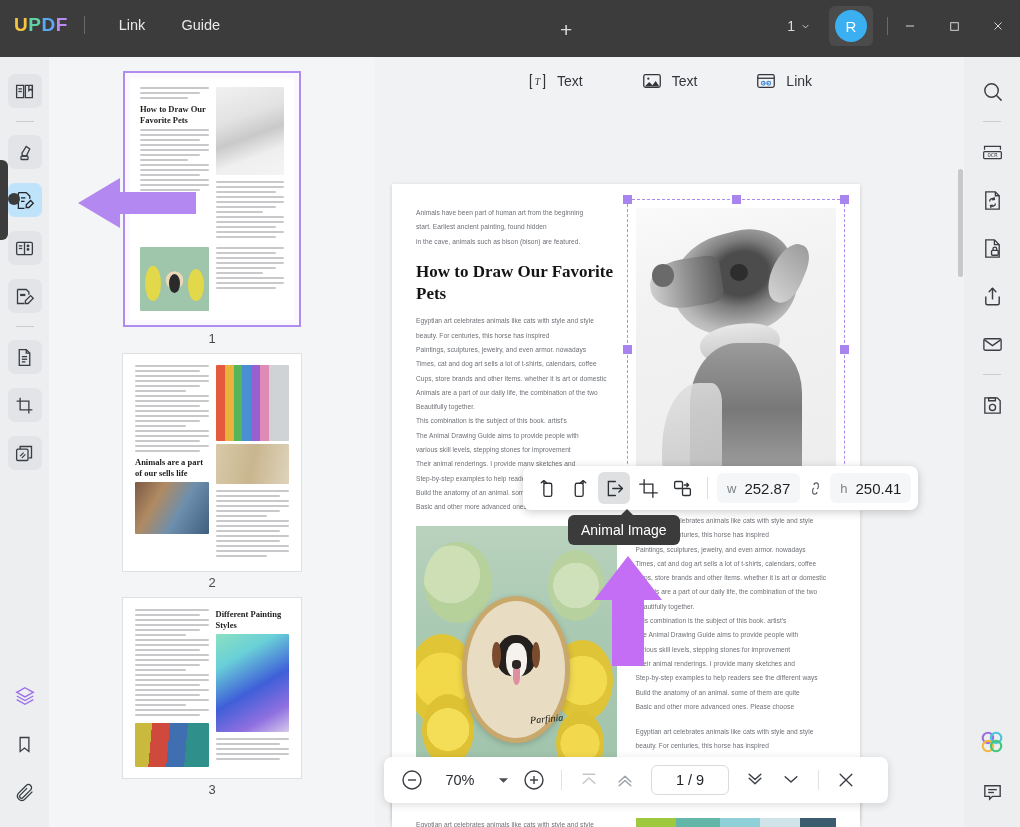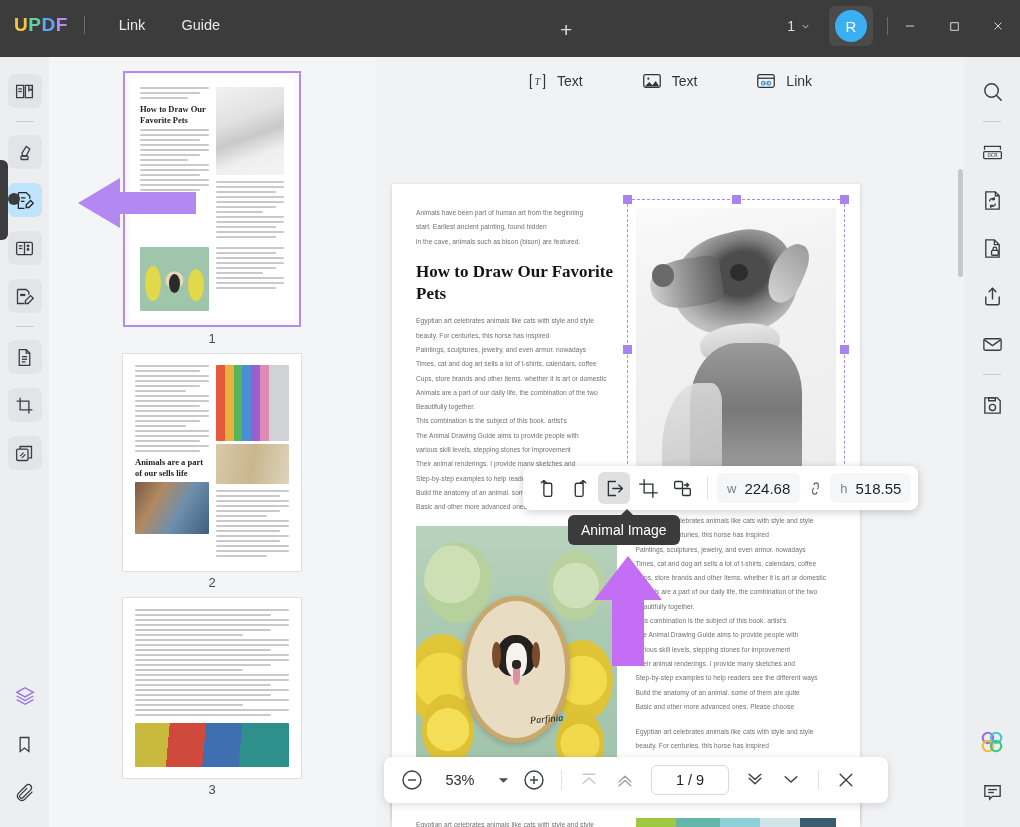--- a/index.html
+++ b/index.html
@@ -489,20 +489,32 @@
                 <div class="mline l"></div>
               <div class="mline m"></div>
                 <div class="mline l"></div>
                 <div class="mline m"></div>
               <div class="mline l"></div>
                 <div class="mline s"></div>
                 <div class="mline l"></div>
               <div class="mline m"></div>
               <div class="mimg" style="height:44px;margin-top:7px;background:
                 linear-gradient(95deg,#c9b93c 0 22%,#cf4a3c 22% 45%,#3f6fb0 45% 68%,#2f8f8a 68% 100%);"></div>
+            </div>
+            <div class="mini-col">
+              <div class="mhead" style="margin-top:0;">Different Painting Styles</div>
+              <div class="mimg" style="height:98px;background:
+                linear-gradient(150deg,#8ae0c0 0%,#6ad0d8 25%,#3f5fd8 55%,#8f6fe0 80%,#d7c9ec 100%);"></div>
+              <div style="margin-top:6px;">
+                <div class="mline l"></div>
+                  <div class="mline m"></div>
+                  <div class="mline l"></div>
+                <div class="mline l"></div>
+                  <div class="mline m"></div>
+              </div>
             </div>
           </div>
         </div>
       </div>
       <div class="thumb-num">3</div>
     </div>
   </div>
 
   <svg class="arrow" style="left:78px;top:176px;" width="118" height="54" viewBox="0 0 118 54">
     <path d="M0 27 L42 2 L42 16 L118 16 L118 38 L42 38 L42 52 Z" fill="#b388f0"></path>
@@ -725,44 +737,44 @@
     <div class="itb-btn">
       <svg width="21" height="21" viewBox="0 0 24 24" fill="none" stroke="#2c2f33" stroke-width="1.5">
         <rect x="3" y="4" width="9" height="8" rx="1.5"></rect>
         <rect x="12" y="12" width="9" height="8" rx="1.5"></rect>
         <path d="M14 8h5M19 8l-2-2M19 8l-2 2" stroke-linecap="round"></path>
         </svg>
     </div>
     <div class="itb-sep"></div>
     <div class="itb-field">
       <span class="itb-k">w</span>
-      <span class="itb-v">224.68</span>
+      <span class="itb-v">252.87</span>
     </div>
     <div class="itb-chain">
       <svg width="17" height="17" viewBox="0 0 24 24" fill="none" stroke="#5a5f66" stroke-width="1.6">
         <path d="M10 7a3 3 0 016 0v3a3 3 0 01-2 2.8"></path>
         <path d="M14 17a3 3 0 01-6 0v-3a3 3 0 012-2.8"></path>
         </svg>
     </div>
     <div class="itb-field">
       <span class="itb-k">h</span>
-      <span class="itb-v">518.55</span>
+      <span class="itb-v">250.41</span>
     </div>
   </div>
 
   <div class="tooltip">Animal Image</div>
 
   <div class="bottombar">
     <div class="bb-btn">
       <svg width="24" height="24" viewBox="0 0 24 24" fill="none" stroke="#3a3d42" stroke-width="1.4">
         <circle cx="12" cy="12" r="9"></circle>
           <line x1="8" y1="12" x2="16" y2="12"></line>
         </svg>
     </div>
-    <div class="bb-zoom">53%</div>
+    <div class="bb-zoom">70%</div>
     <div class="bb-caret">
       <svg width="11" height="11" viewBox="0 0 12 12">
         <path d="M1 3.5L6 8.5L11 3.5z" fill="#4a4d52"></path>
         </svg>
     </div>
     <div class="bb-btn">
       <svg width="24" height="24" viewBox="0 0 24 24" fill="none" stroke="#3a3d42" stroke-width="1.4">
         <circle cx="12" cy="12" r="9"></circle>
           <line x1="8" y1="12" x2="16" y2="12"></line>
         <line x1="12" y1="8" x2="12" y2="16"></line>

